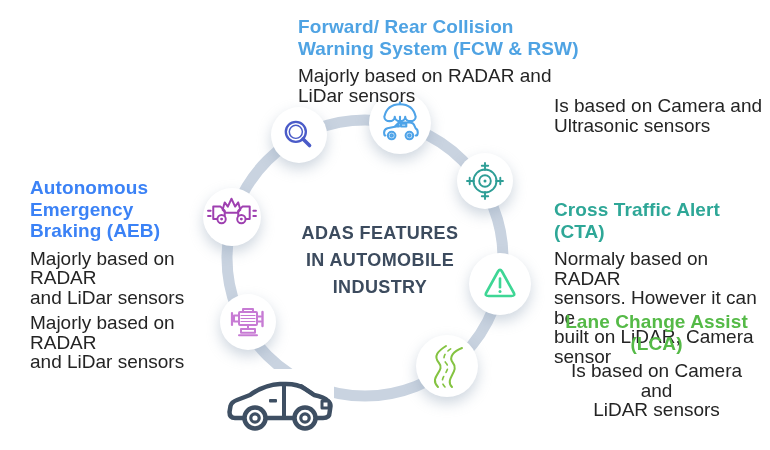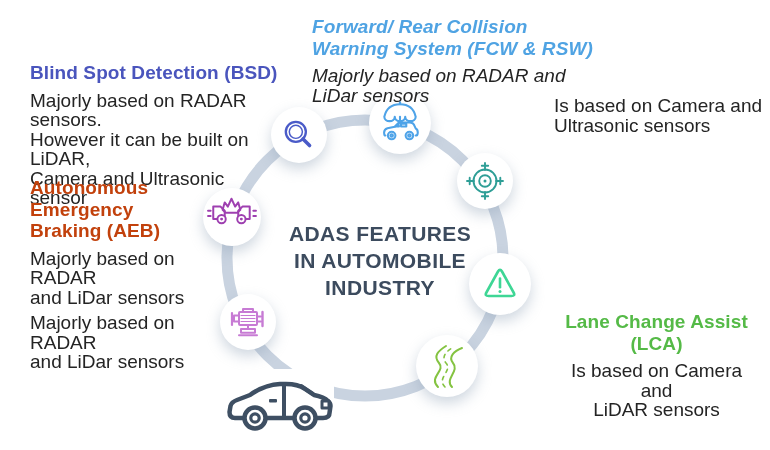--- a/index.html
+++ b/index.html
@@ -1,25 +1,25 @@
 <!DOCTYPE html>
 <html><head>
 <meta charset="utf-8">
 <style>
   html,body{margin:0;padding:0;background:#fff;font-family:"Liberation Sans",sans-serif;}
   .canvas{position:relative;width:770px;height:450px;background:#ffffff;overflow:hidden;}
   .layer{position:absolute;left:0;top:0;}
   .feature{position:absolute;}
   .feature h3{margin:0 0 7px 0;font-size:19px;line-height:21.5px;font-weight:700;white-space:pre-line;letter-spacing:.1px;}
   .feature p{margin:0;font-size:19px;line-height:19.5px;color:#242424;white-space:pre-line;}
-  .c-bsd{color:#4A55BD}.c-fcw{color:#4FA3E3}.c-teal{color:#2EA797}.c-lca{color:#55BA47}.c-aeb{color:#c2410c}.c-acc{color:#B75FC2}
+  .c-bsd{color:#4A55BD}.c-fcw{color:#4FA3E3}.c-teal{color:#2EA797}.c-lca{color:#55BA47}.c-aeb{color:#3b82f6}.c-acc{color:#B75FC2}
   .node{position:absolute;background:#fff;border-radius:50%;display:flex;align-items:center;justify-content:center;
         box-shadow:0 6px 14px rgba(147,163,184,.45);}
   .title{position:absolute;left:278px;top:220px;width:204px;text-align:center;font-weight:700;
-         font-size:21px;line-height:27px;color:#3C4B5E;letter-spacing:.4px;white-space:pre-line;}
+         font-size:18px;line-height:27px;color:#3C4B5E;letter-spacing:.4px;white-space:pre-line;}
   svg{display:block}
 </style>
 </head>
 <body>
 
 <div class="canvas">
 
   <svg class="layer" width="770" height="450" viewBox="0 0 770 450">
     <circle cx="365" cy="258" r="138" fill="none" stroke="#C9D3E0" stroke-width="11"></circle>
     <rect x="226" y="369" width="108" height="68" fill="#ffffff"></rect>
@@ -113,51 +113,51 @@
       <path d="M79,14 L91,22" stroke-width="4"></path>
       <rect x="47" y="27" width="8" height="3.6" rx="1" fill="#3E4F63" stroke="none"></rect>
       <rect x="100" y="29" width="7" height="7" fill="#ffffff" stroke-width="3"></rect>
       <circle cx="33" cy="46" r="10.5" fill="#ffffff"></circle>
         <circle cx="33" cy="46" r="4.2" stroke-width="3.2"></circle>
       <circle cx="83" cy="46" r="10.5" fill="#ffffff"></circle>
         <circle cx="83" cy="46" r="4.2" stroke-width="3.2"></circle>
     </svg>
   </div>
 
-  <div class="feature" style="left:30px;top:62px;width:250px;">
-    <h3 class="c-bsd">Blind Spot Detection (BSD)</h3>
-    <p>Majorly based on RADAR sensors.
-However it can be built on LiDAR,
-Camera and Ultrasonic sensor</p>
-  </div>
 
   <div class="feature" style="left:30px;top:177px;width:210px;">
     <h3 class="c-aeb">Autonomous
 Emergency
 Braking (AEB)</h3>
     <p>Majorly based on RADAR
 and LiDar sensors</p>
   </div>
 
   <div class="feature" style="left:30px;top:313px;width:210px;">
     <p>Majorly based on RADAR
 and LiDar sensors</p>
   </div>
 
-  <div class="feature" style="left:312px;top:16px;width:300px;font-style:italic;">
+  <div class="feature" style="left:298px;top:16px;width:300px;">
     <h3 class="c-fcw">Forward/ Rear Collision
 Warning System (FCW &amp; RSW)</h3>
     <p>Majorly based on RADAR and LiDar sensors</p>
   </div>
 
   <div class="feature" style="left:554px;top:96px;width:212px;">
     <p>Is based on Camera and
 Ultrasonic sensors</p>
   </div>
 
+  <div class="feature" style="left:554px;top:199px;width:216px;">
+    <h3 class="c-teal">Cross Traffic Alert (CTA)</h3>
+    <p>Normaly based on RADAR
+sensors. However it can be
+built on LiDAR, Camera sensor</p>
+  </div>
 
   <div class="feature" style="left:554px;top:311px;width:205px;text-align:center;">
     <h3 class="c-lca">Lane Change Assist
 (LCA)</h3>
     <p>Is based on Camera and
 LiDAR sensors</p>
   </div>
 
 </div>
 

